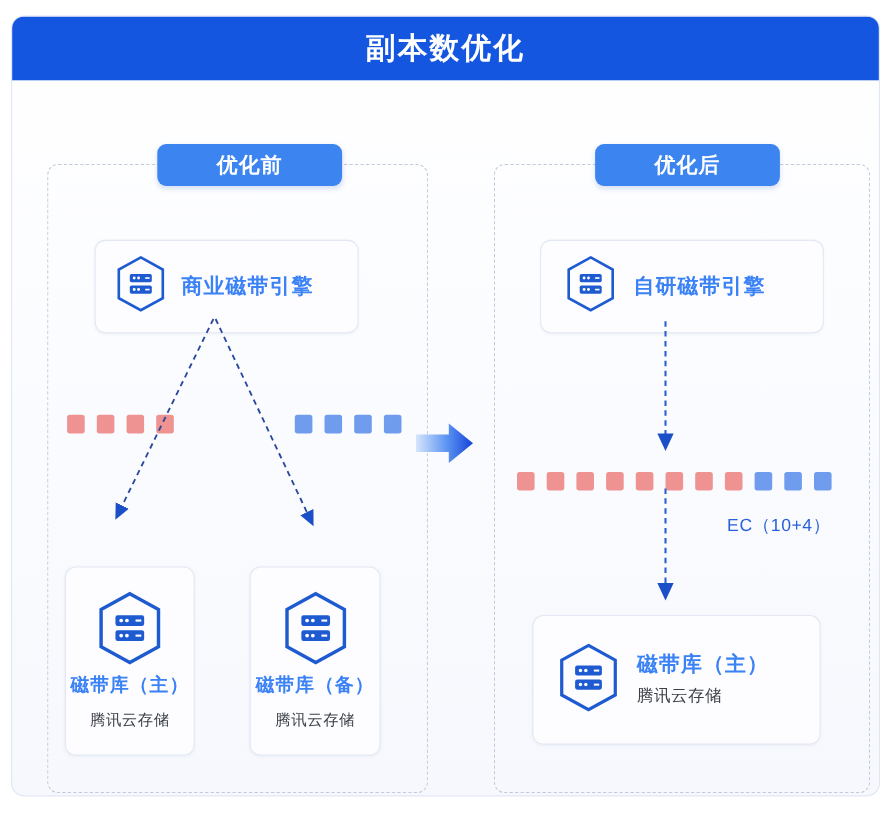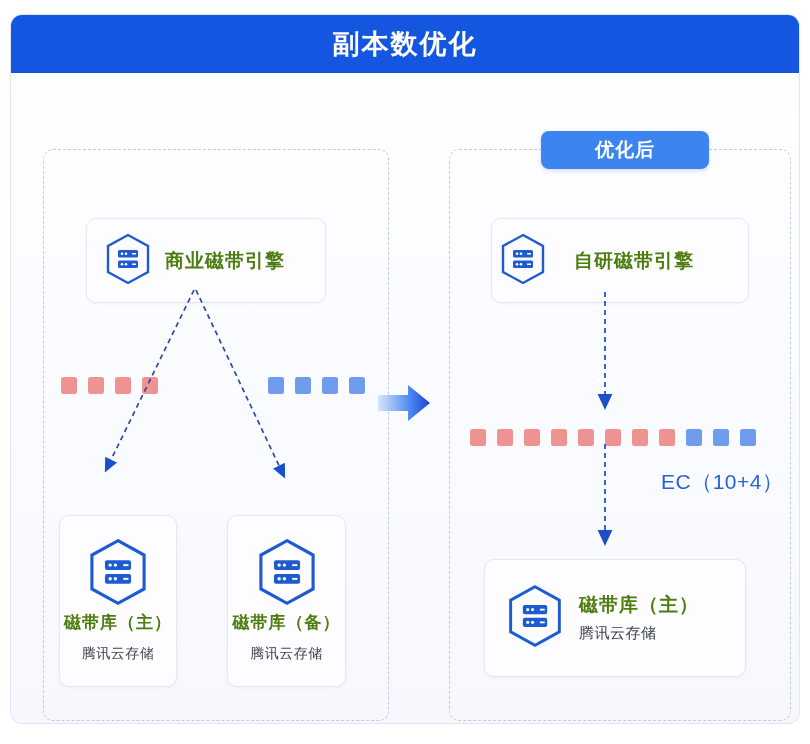--- a/index.html
+++ b/index.html
@@ -61,31 +61,31 @@
     border-radius:10px;
     box-sizing:border-box;
     box-shadow:0 1px 3px rgba(90,110,160,.06);
   }
   .node.row{display:flex;align-items:center;}
   .node.col{display:flex;flex-direction:column;align-items:center;justify-content:center;}
 
   .hex{flex:0 0 auto;}
   .node-texts{display:flex;flex-direction:column;justify-content:center;}
   .node-title{
-    color:#4d7c0f;font-size:19px;font-weight:bold;letter-spacing:1px;
+    color:#3b82f6;font-size:19px;font-weight:bold;letter-spacing:1px;
     white-space:nowrap;line-height:1.35;
   }
   .node-sub{
     color:#3a3f48;font-size:14.5px;letter-spacing:.5px;
     white-space:nowrap;line-height:1.5;
   }
 
   
   #node-engine-before{left:75px;top:203px;width:240px;height:85px;padding-left:18px;gap:14px;}
-  #node-engine-after{left:480px;top:203px;width:258px;height:85px;padding-left:8px;gap:28px;}
+  #node-engine-after{left:480px;top:203px;width:258px;height:85px;padding-left:22px;gap:16px;}
 
   
   #node-tape-main{left:48px;top:500px;width:118px;height:172px;gap:2px;}
   #node-tape-backup{left:216px;top:500px;width:119px;height:172px;gap:2px;}
   #node-tape-main .node-title,#node-tape-backup .node-title{font-size:17px;}
   #node-tape-main .node-sub,#node-tape-backup .node-sub{font-size:14px;margin-top:7px;}
 
   
   #node-tape-after{left:473px;top:544px;width:262px;height:118px;padding-left:22px;gap:16px;}
   #node-tape-after .node-title{font-size:19px;}
@@ -96,21 +96,21 @@
   .blk{width:16px;height:17px;border-radius:2.5px;margin-right:11px;}
   .blk.red{background:#ee9391;}
   .blk.blue{background:#6f9cec;}
   #blocks-before-red{left:50px;top:362px;}
   #blocks-before-blue{left:257px;top:362px;}
   #blocks-after{left:459px;top:414px;}
 
   
   #ec-label{
     position:absolute;left:650px;top:453px;
-    color:#2a61d8;font-size:21px;letter-spacing:.5px;white-space:nowrap;
+    color:#2a61d8;font-size:16px;letter-spacing:.5px;white-space:nowrap;
   }
 
   
   #arrows{position:absolute;left:0;top:0;width:810px;height:744px;pointer-events:none;}
 
   
   #big-arrow{position:absolute;left:378px;top:383px;width:52px;height:40px;}
 </style>
 </head>
 <body>
@@ -119,20 +119,21 @@
 
   <div class="card">
 
     <div class="card-header">
       <div class="card-title">副本数优化</div>
     </div>
 
     <div class="panel" id="panel-before"></div>
     <div class="panel" id="panel-after"></div>
 
+    <div class="panel-badge" id="badge-before">优化前</div>
     <div class="panel-badge" id="badge-after">优化后</div>
 
     <div class="node row" id="node-engine-before">
       <span class="hex">
         <svg width="46" height="52" viewBox="0 0 46 52">
           <path d="M23 2 L43 13 L43 39 L23 50 L3 39 L3 13 Z" fill="none" stroke="#1e5ad0" stroke-width="2.4"></path>
           <rect x="13" y="17" width="20" height="7.5" rx="1.6" fill="#1e5ad0"></rect>
           <rect x="13" y="27.5" width="20" height="7.5" rx="1.6" fill="#1e5ad0"></rect>
           <circle cx="17" cy="20.7" r="1.3" fill="#ffffff"></circle>
           <circle cx="21" cy="20.7" r="1.3" fill="#ffffff"></circle>

